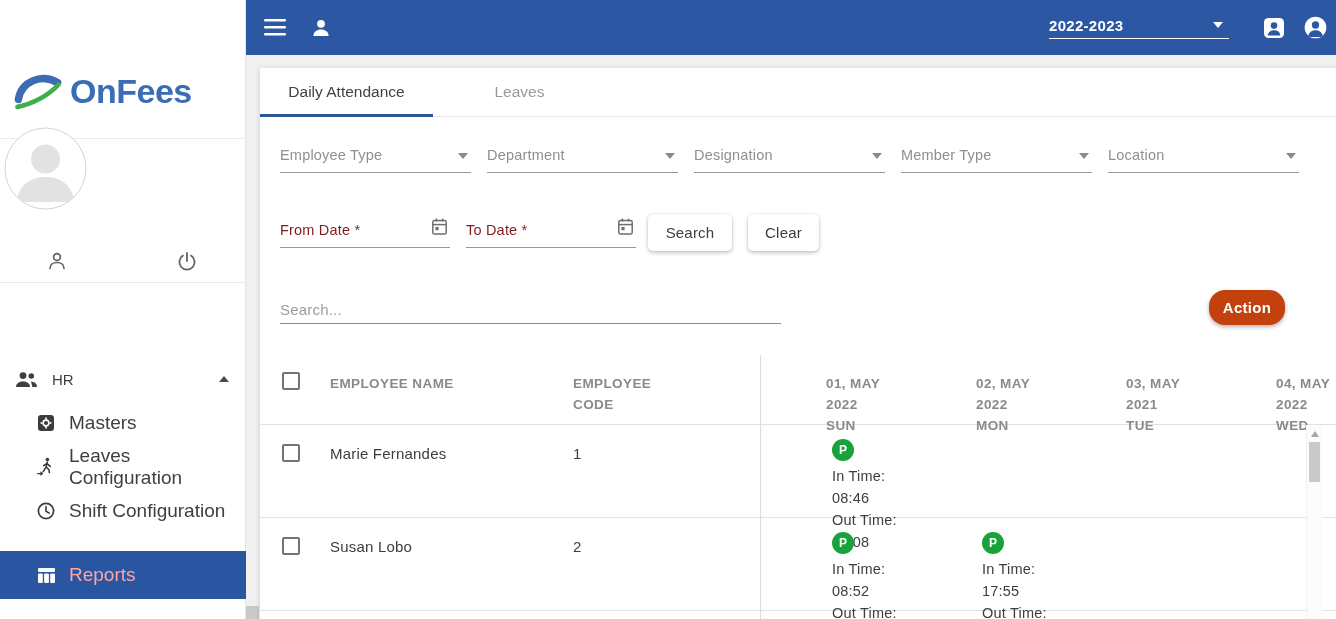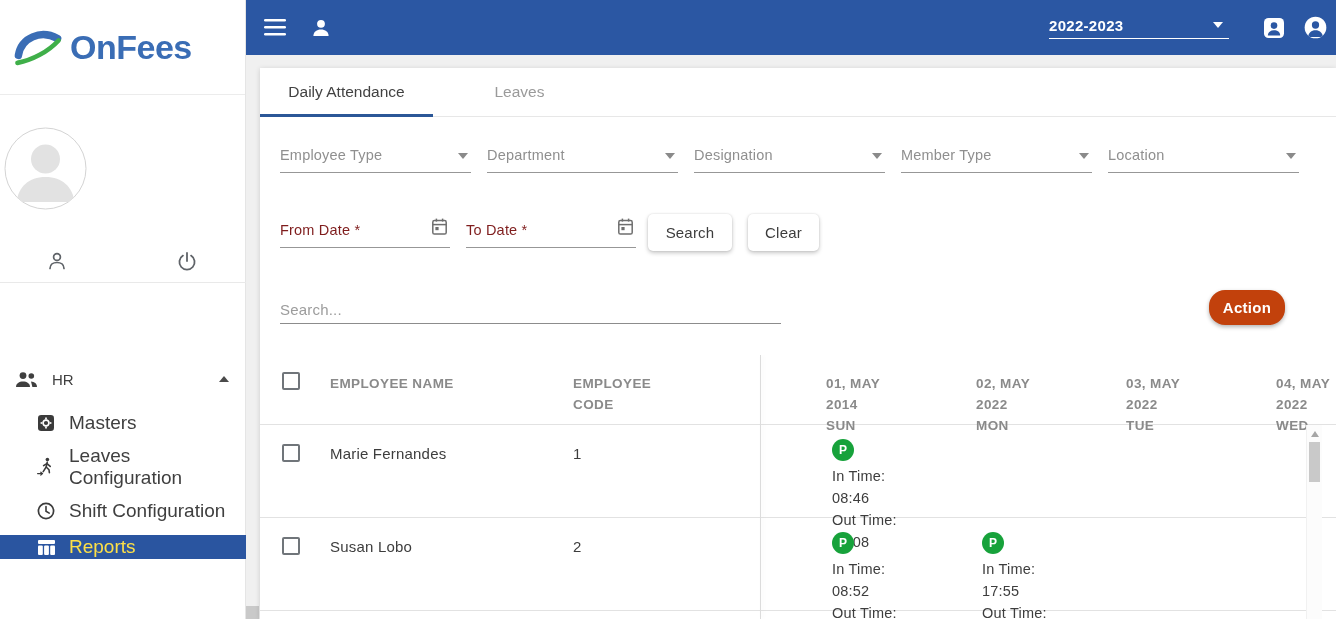--- a/index.html
+++ b/index.html
@@ -5,32 +5,32 @@
   * { margin:0; padding:0; box-sizing:border-box; }
   html,body { background:#ffffff; }
   #app {
     position:relative; width:1336px; height:619px; overflow:hidden;
     font-family:"Liberation Sans","DejaVu Sans",sans-serif;
     background:#f0f0f0;
   }
 
   
   .sidebar { position:absolute; left:0; top:0; width:246px; height:619px; background:#fff; border-right:1px solid #e5e5e5; z-index:6; }
-  .logo-area { height:95px; border-bottom:1px solid #ececec; display:flex; align-items:center; padding-left:10px; gap:4px; }
+  .logo-area { height:95px; border-bottom:1px solid #ececec; display:flex; align-items:center; padding-left:10px; gap:4px;margin-top:44px; }
   .logo-text { font-size:34px; font-weight:bold; color:#3a6db5; letter-spacing:-0.5px; }
   .avatar { position:absolute; left:4px; top:127px; width:83px; height:83px; }
   .side-utils { position:absolute; left:0; top:250px; width:246px; display:flex; justify-content:space-between; padding:0 48px 0 46px; }
   .side-div { position:absolute; top:282px; left:0; width:246px; border-top:1px solid #e9e9e9; }
   .menu { position:absolute; top:357px; left:0; width:246px; }
   .menu-head { height:44px; display:flex; align-items:center; padding:0 17px 0 15px; color:#3f3f3f; font-size:15px; cursor:pointer; }
   .menu-head .mh-icon { margin-right:14px; display:flex; }
   .caret-up { margin-left:auto; width:0; height:0; border-left:5px solid transparent; border-right:5px solid transparent; border-bottom:6px solid #4a4a4a; }
   .menu-item { height:44px; display:flex; align-items:center; padding-left:36px; color:#3f3f3f; font-size:19px; cursor:pointer; }
   .menu-item .mi-icon { width:20px; margin-right:13px; display:flex; justify-content:center; }
-  .menu-item.active { background:#2a55a0; color:#fde047; height:24px; margin-top:2px; }
+  .menu-item.active { background:#2a55a0; color:#fca5a5; height:48px; margin-top:18px; }
 
   
   .topbar { position:absolute; left:246px; top:0; right:0; height:55px; background:#2b57a3; z-index:5; display:flex; align-items:center; padding:0 8px 0 18px; }
   .tb-left { display:flex; align-items:center; gap:24px; }
   .icon-btn { display:flex; align-items:center; justify-content:center; cursor:pointer; background:none; border:none; padding:0; }
   .tb-right { margin-left:auto; display:flex; align-items:center; }
   .year-select { width:180px; display:flex; align-items:center; justify-content:space-between; border-bottom:1px solid #fff; padding-bottom:4px; margin-right:16px; cursor:pointer; }
   .year-select .yr-text { color:#fff; font-size:15px; font-weight:bold; letter-spacing:.3px; }
   .caret-down-white { width:0; height:0; border-left:5px solid transparent; border-right:5px solid transparent; border-top:6px solid #fff; margin-right:6px; }
   .tb-right .icon-btn { margin-left:17px; }
@@ -316,29 +316,29 @@
       <button class="btn-action">Action</button>
 
       <div class="table">
         <div class="thead">
           <div class="cb-wrap">
               <span class="cb"></span>
             </div>
           <div class="th">EMPLOYEE NAME</div>
           <div class="th th-code">EMPLOYEE CODE</div>
           <div class="th th-date">
-            <div>01, MAY 2014</div>
+            <div>01, MAY 2022</div>
               <div>SUN</div>
           </div>
           <div class="th th-date">
             <div>02, MAY 2022</div>
               <div>MON</div>
           </div>
           <div class="th th-date">
-            <div>03, MAY 2022</div>
+            <div>03, MAY 2021</div>
               <div>TUE</div>
           </div>
           <div class="th th-date">
             <div>04, MAY 2022</div>
               <div>WED</div>
           </div>
         </div>
 
         <div class="trow">
           <div class="cb-wrap">

